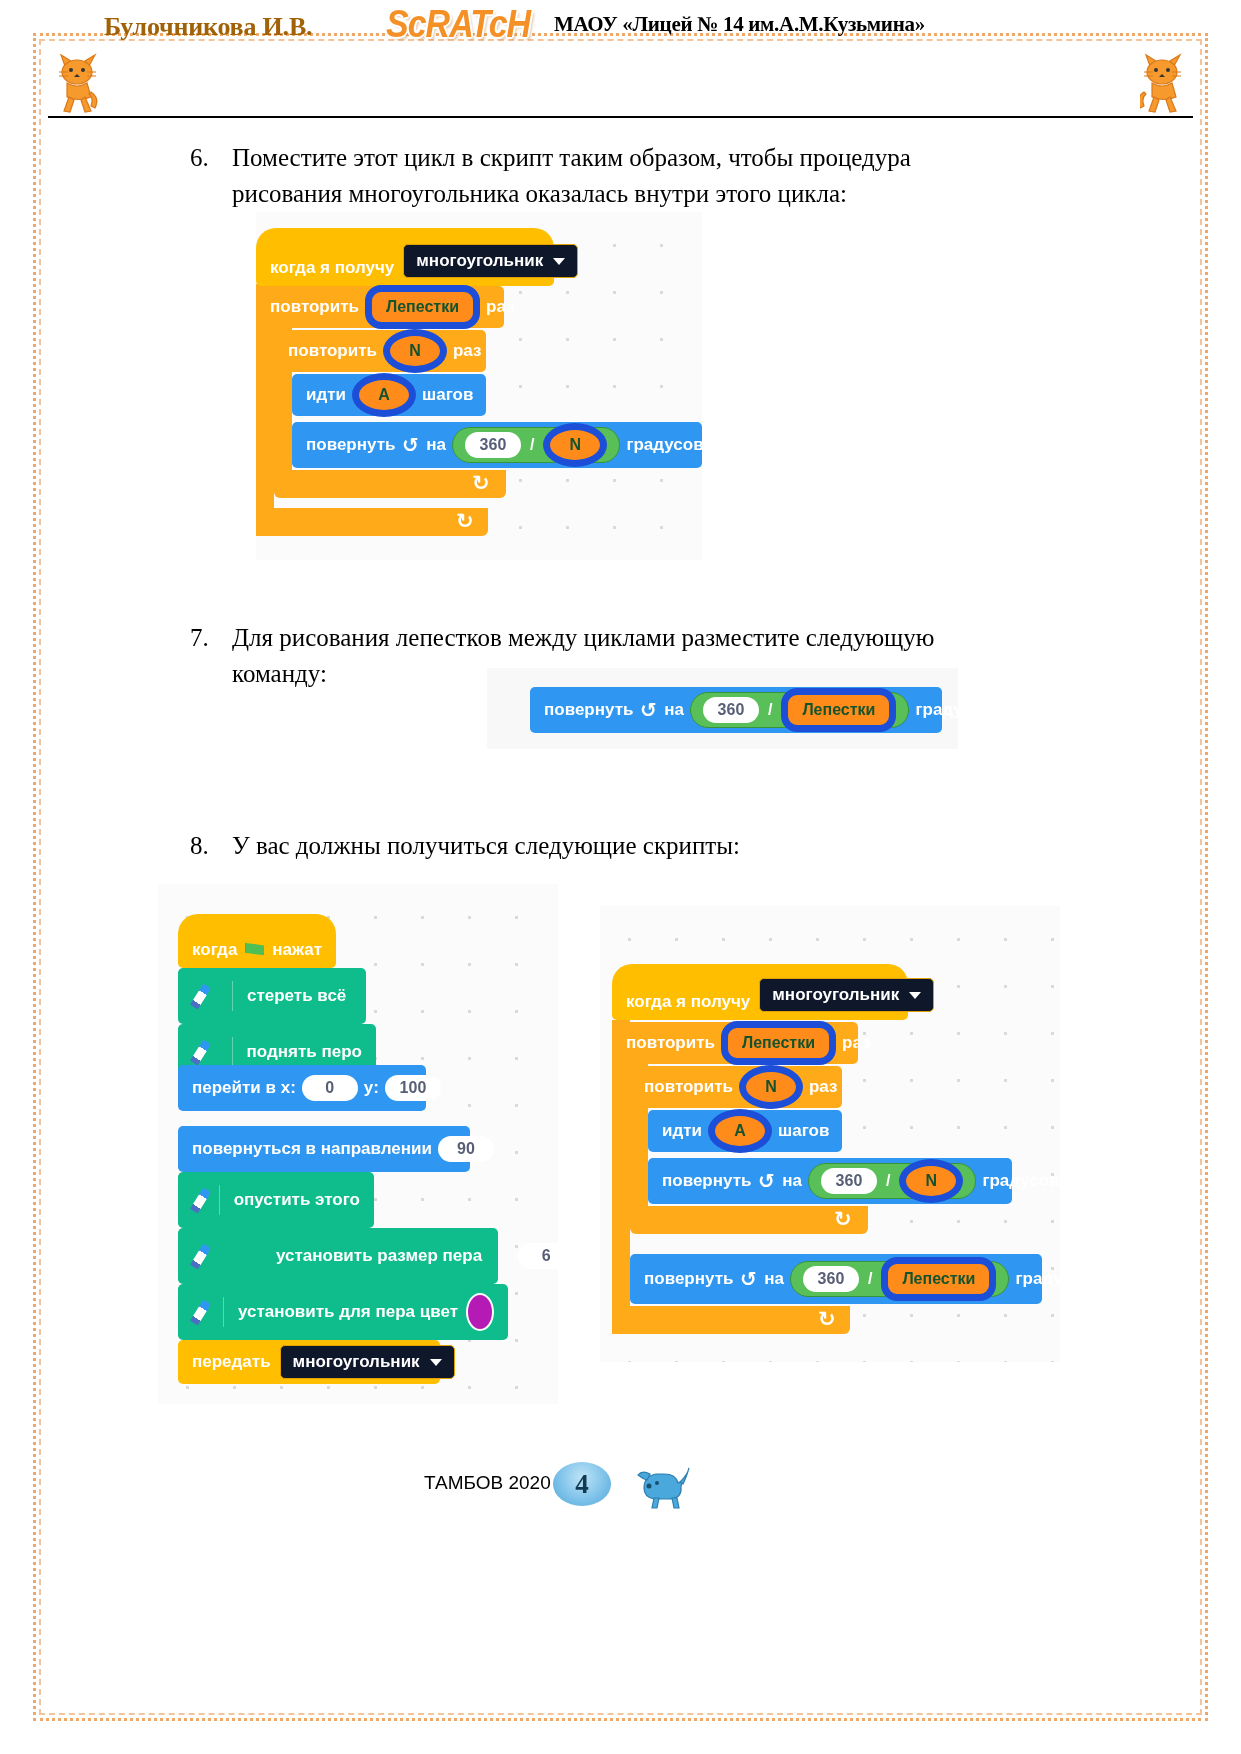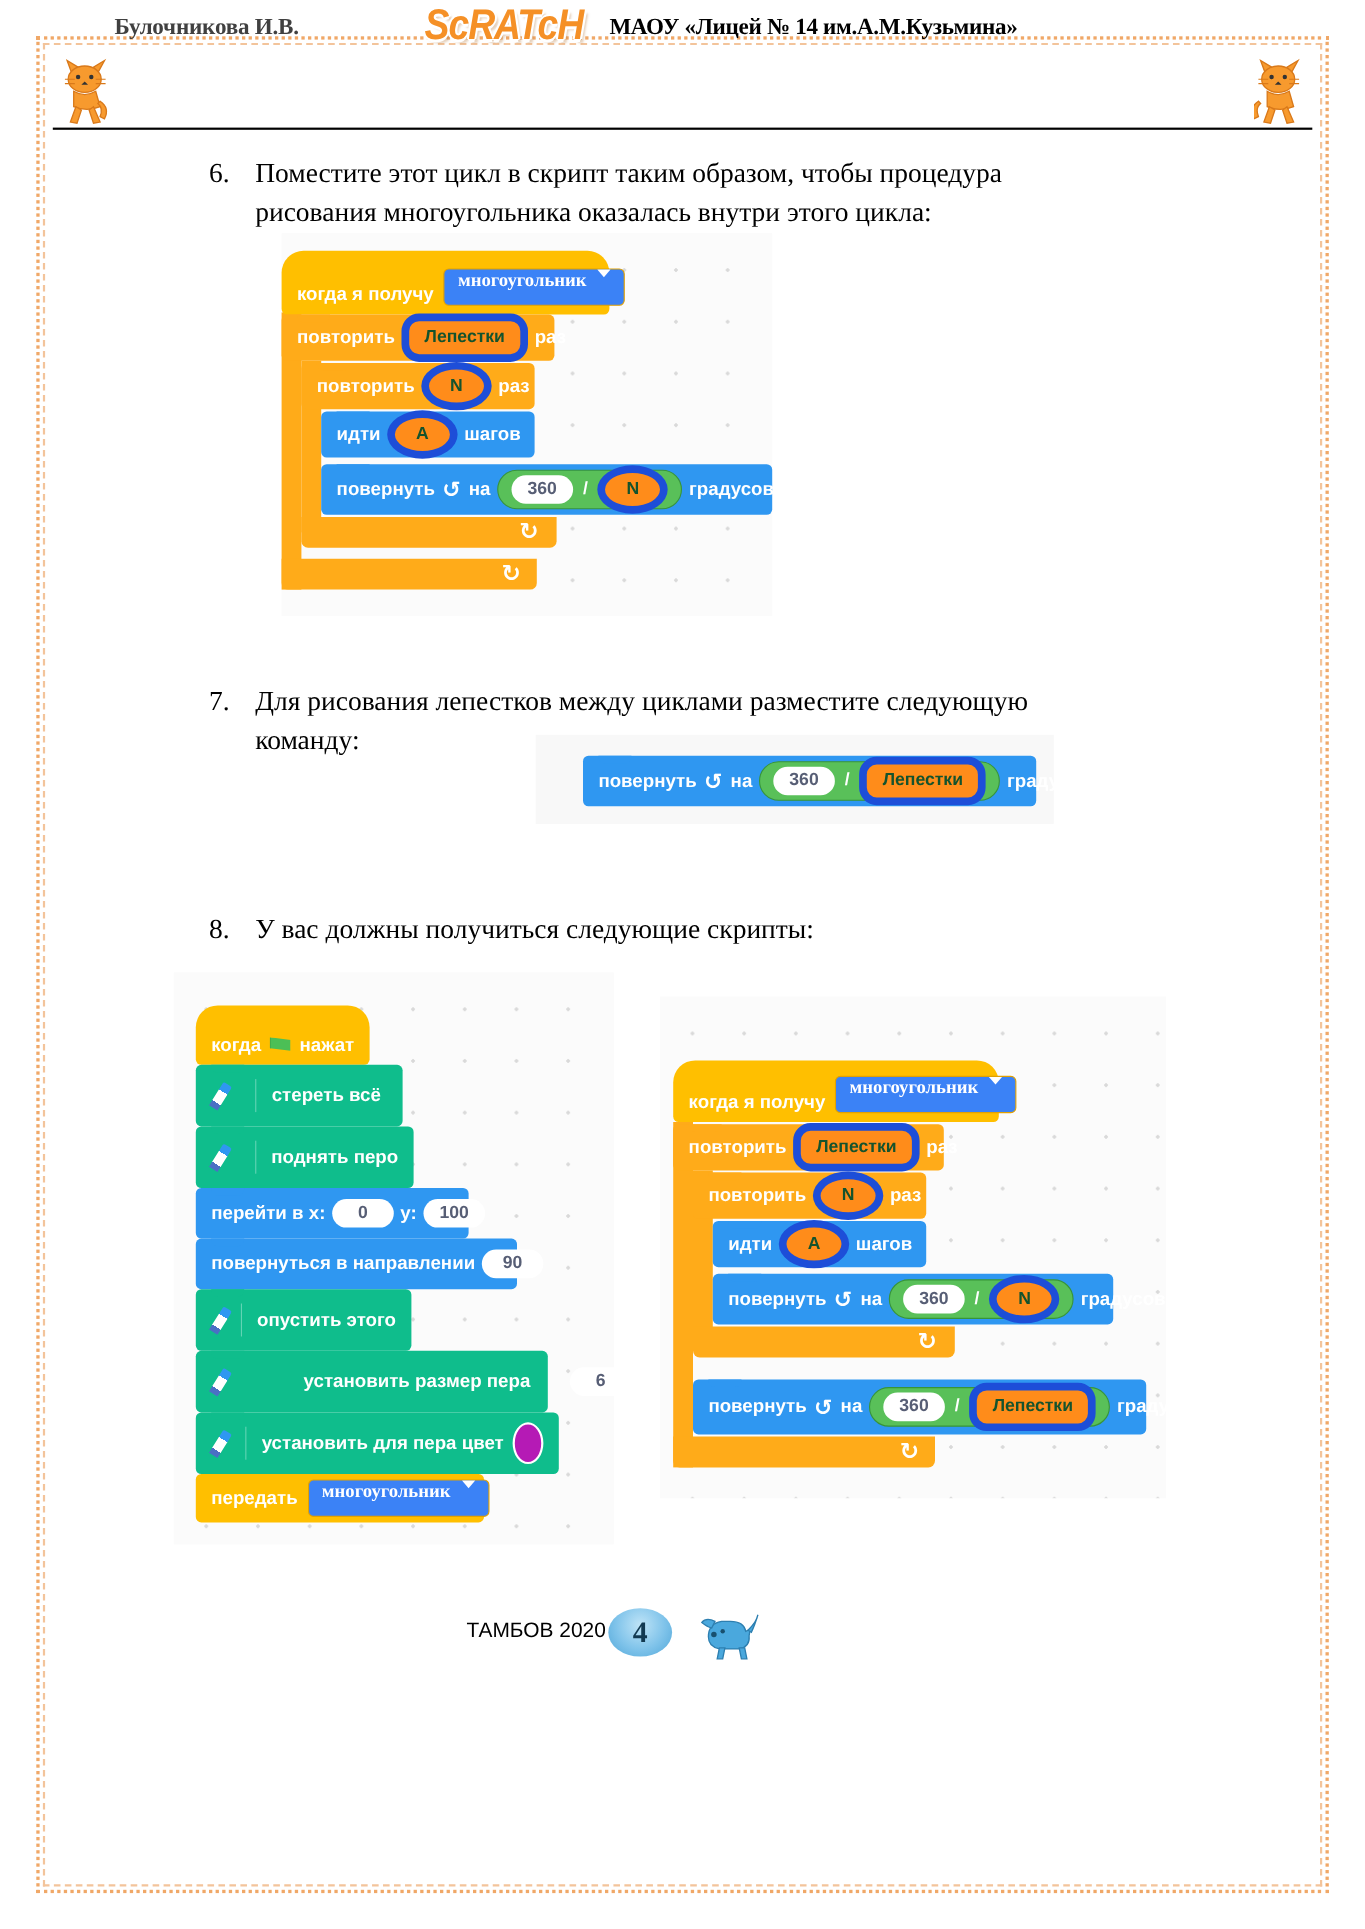--- a/index.html
+++ b/index.html
@@ -19,21 +19,21 @@
   .page-border:before{
     content:"";position:absolute;left:3px;top:3px;right:3px;bottom:3px;
     border:2px dashed #f3c49b;
   }
   .inner{
     position:absolute;left:0;top:0;width:1241px;height:1754px;
   }
   .hdr-author{
     position:absolute;left:104px;top:12px;
     font-family:"Liberation Serif", serif;
-    font-weight:bold;font-size:21px;color:#404040;
+    font-weight:bold;font-size:26px;color:#a16207;
     letter-spacing:-0.2px;
   }
   .hdr-logo{
     position:absolute;left:386px;top:4px;
     font-family:"Liberation Sans", sans-serif;
     font-weight:bold;font-style:italic;
     font-size:34px;
     color:#f59026;
     letter-spacing:-1px;
     text-shadow:
@@ -126,24 +126,24 @@
   .oper{
     display:inline-flex;align-items:center;
     background:#59c059;border:1px solid #389438;
     border-radius:18px;height:34px;
     padding:0 6px;margin:0 6px;
     color:#fff;font-weight:bold;font-size:16px;
   }
   .oper .slash{padding:0 3px;color:#ffffff;}
   
   .dd{
-    display:inline-flex;gap:10px;
-    background:#3b82f6;border:1px solid #e2a100;
+    display:inline-flex;align-items:center;gap:10px;
+    background:#0f172a;border:1px solid #e2a100;
     border-radius:5px;height:32px;padding:0 12px;margin-left:9px;
-    color:#fff;font-weight:bold;font-size:17px;font-family:Liberation Serif, serif;
+    color:#fff;font-weight:bold;font-size:17px;
   }
   .dd .caret{
     width:0;height:0;border-left:6px solid transparent;
     border-right:6px solid transparent;border-top:7px solid #fff;
   }
   
   .cblk{position:absolute;background:#ffab19;border-radius:6px;}
   .cblk .left{position:absolute;left:0;width:18px;background:#ffab19;}
   .loop-arrow{
     position:absolute;color:#fff;font-size:21px;font-weight:bold;
@@ -345,21 +345,21 @@
       <span>поднять перо</span>
     </div>
 
     <div class="blk pen" style="left:20px;top:84px;width:188px;height:56px;">
       <span class="notch"></span>
       <span class="pen-icon"></span>
       <span class="pen-sep"></span>
       <span>стереть всё</span>
     </div>
 
-    <div class="blk motion" style="left:20px;top:196px;width:248px;height:46px;">
+    <div class="blk motion" style="left:20px;top:181px;width:248px;height:46px;">
       <span class="notch"></span>
       <span>перейти в x:</span>
       <span class="oval">0</span>
       <span>y:</span>
       <span class="oval">100</span>
     </div>
 
     <div class="blk motion" style="left:20px;top:242px;width:292px;height:46px;">
       <span class="notch"></span>
       <span>повернуться в направлении</span>

